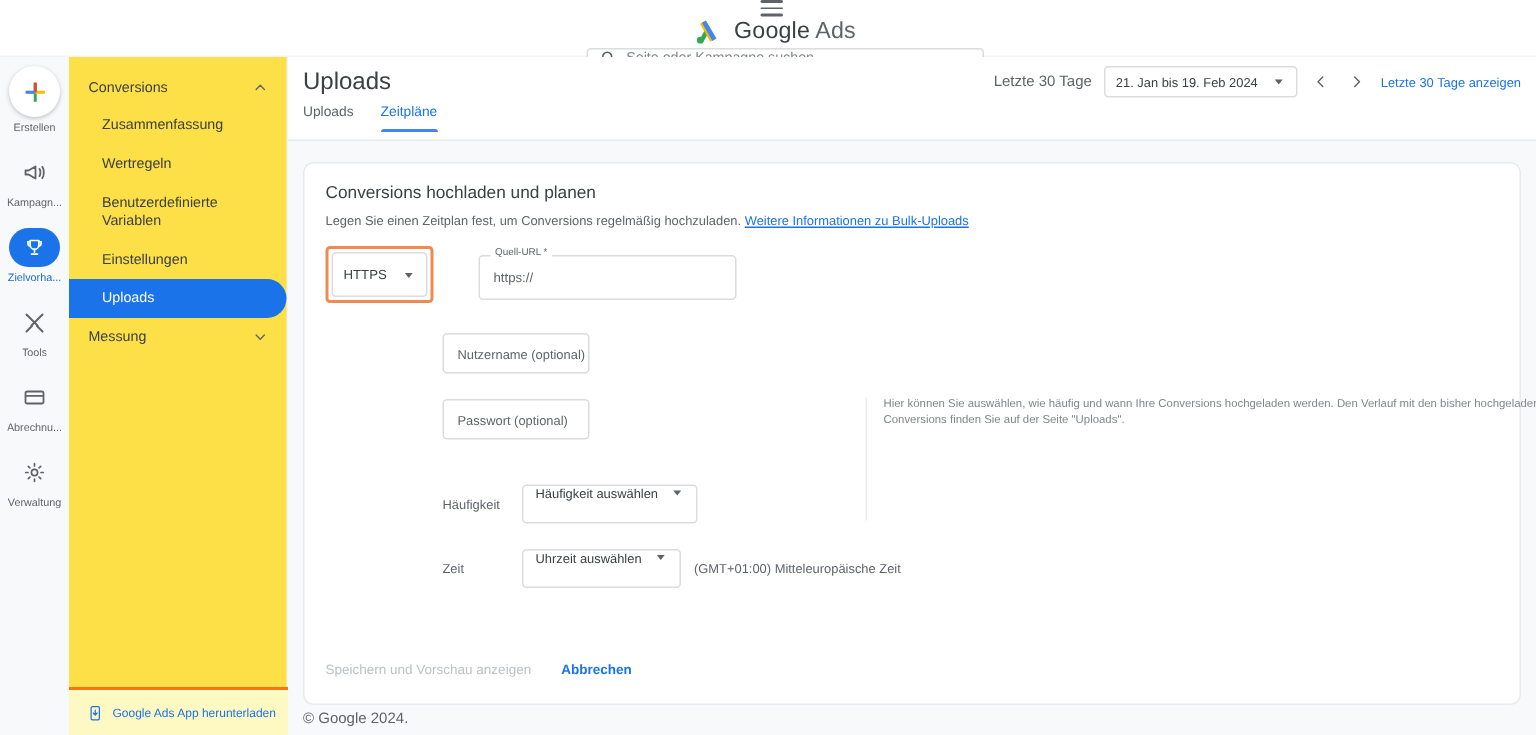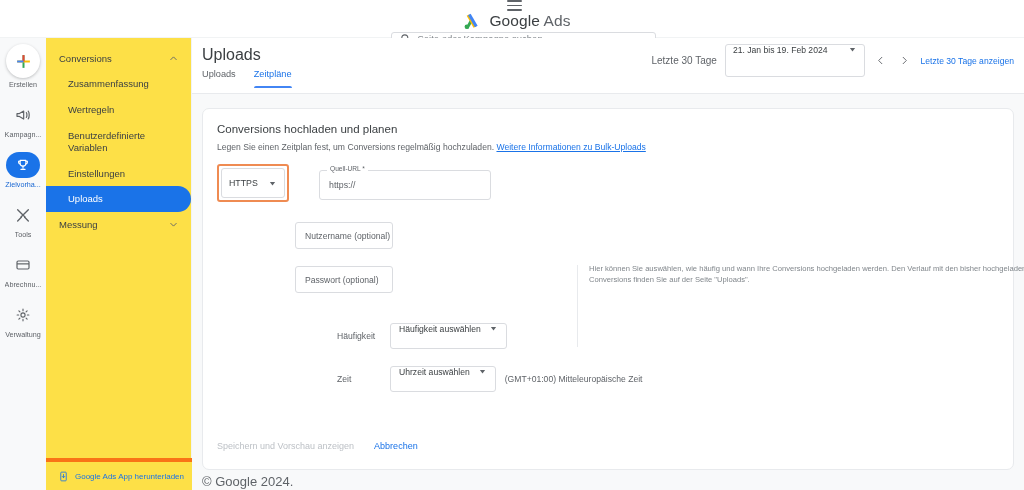--- a/index.html
+++ b/index.html
@@ -70,39 +70,39 @@
   }
   .nav-group { display: flex; align-items: center; justify-content: space-between;
     padding: 7px 12px 7px 13px; cursor: pointer; }
   .nav-group .t { font-size: 9.5px; color: #3c4043; }
   .nav-item { padding: 7px 10px 7px 22px; font-size: 9.5px; color: #3c4043; cursor: pointer; line-height: 1.25; }
   .nav-item.active { background: #1a73e8; color: #fff; border-radius: 0 14px 14px 0;
     margin-right: 0px; font-weight: 500; }
   .nav-footer {
     position: absolute; top: 458px; left: 46px; width: 146px; height: 32px;
     display: flex; align-items: center; gap: 6px; padding-left: 12px;
-    border-top: 4px solid #f97316; background: #fde047;
+    border-top: 2px solid #f97316; background: #fef9c3;
   }
   .nav-footer .t { font-size: 8px; color: #1a73e8; white-space: nowrap; }
 
   
   .main { position: absolute; top: 38px; left: 192px; width: 832px; height: 452px; background: #fff; }
   .page-head { position: relative; height: 56px; }
   .page-title { position: absolute; left: 10px; top: 8px; font-size: 16px; color: #3c4043; font-weight: 400; }
   .tabs { position: absolute; left: 10px; top: 31px; display: flex; gap: 18px; }
   .tab { font-size: 9.2px; color: #5f6368; padding-bottom: 9px; cursor: pointer; position: relative; }
   .tab.active { color: #1a73e8; font-weight: 500; }
   .tab.active::after { content: ""; position: absolute; left: 0; right: 0; bottom: 0;
     height: 2.4px; background: #4285f4; border-radius: 2px 2px 0 0; }
   .tabs-rule { position: absolute; left: 0; right: 0; top: 55px; height: 1px; background: #e8eaed; }
 
   .daterange { position: absolute; right: 10px; top: 6px; display: flex; align-items: center; gap: 8px; }
   .dr-label { font-size: 10px; color: #5f6368; }
-  .dr-select { height: 33px; border: 1px solid #dadce0; border-radius: 3px;
-    display: flex; align-items: flex-start; gap: 20px; padding: 0 7px; background: #fff; cursor: pointer; }
+  .dr-select { height: 21px; border: 1px solid #dadce0; border-radius: 3px;
+    display: flex; align-items: center; gap: 9px; padding: 0 7px; background: #fff; cursor: pointer; }
   .dr-select .v { font-size: 8.6px; color: #3c4043; }
   .dr-arrow { width: 16px; height: 21px; display: flex; align-items: center; justify-content: center;
     font-size: 12px; color: #5f6368; cursor: pointer; }
   .dr-link { font-size: 8.6px; color: #1a73e8; cursor: pointer; }
 
   .canvas { position: absolute; top: 56px; left: 0; right: 0; bottom: 0; background: #f8f9fa; padding: 14px 10px 0 10px; }
   .card { background: #fff; border: 1px solid #e8eaed; border-radius: 7px; height: 362px; position: relative; }
 
   .card-title { position: absolute; left: 14px; top: 14px; font-size: 11.5px; color: #3c4043; }
   .card-sub { position: absolute; left: 14px; top: 33px; font-size: 8.6px; color: #5f6368; }
@@ -133,39 +133,39 @@
   .url-field .val { font-size: 8.8px; color: #5f6368; }
 
   .plain-field {
     width: 98px; height: 27px; border: 1px solid #dadce0; border-radius: 3px;
     display: flex; align-items: center; padding: 0 9px; background: #fff; margin-left: 78px;
   }
   .plain-field .ph { font-size: 8.6px; color: #5f6368; white-space: nowrap; }
 
   .divider-v { position: absolute; left: 360px; top: 101px; width: 1px; height: 82px; background: #e8eaed; }
 
-  .srow { display: flex; align-items: center; gap: 9px; margin-left: 120px; }
+  .srow { display: flex; align-items: center; gap: 9px; margin-left: 78px; }
   .srow .lbl { width: 44px; font-size: 8.6px; color: #5f6368; }
   .sselect {
     height: 26px; border: 1px solid #dadce0; border-radius: 3px; background: #fff;
     display: flex; align-items: flex-start; gap: 8px; padding: 0 8px; cursor: pointer;
   }
   .sselect .v { font-size: 8.6px; color: #3c4043; white-space: nowrap; }
   .tz { font-size: 8.6px; color: #5f6368; white-space: nowrap; }
 
   .helptext {
     position: absolute; left: 372px; top: 99px; width: 446px;
     font-size: 7.6px; color: #80868b; line-height: 1.5;
   }
 
   .actions { position: absolute; left: 14px; bottom: 18px; display: flex; align-items: center; gap: 20px; }
   .btn-disabled { font-size: 9px; color: #bdc1c6; cursor: default; }
-  .btn-link { font-size: 9px; color: #1a73e8; font-weight: 400; cursor: pointer; }
-
-  .copyright { position: absolute; left: 202px; top: 474px; font-size: 13px; color: #5f6368; }
+  .btn-link { font-size: 9px; color: #1a73e8; font-weight: 700; cursor: pointer; }
+
+  .copyright { position: absolute; left: 202px; top: 474px; font-size: 10px; color: #5f6368; }
 
   svg { display: block; }
 </style>
 </head>
 <body>
 
 <div class="app">
 
   <div class="topbar">
 

